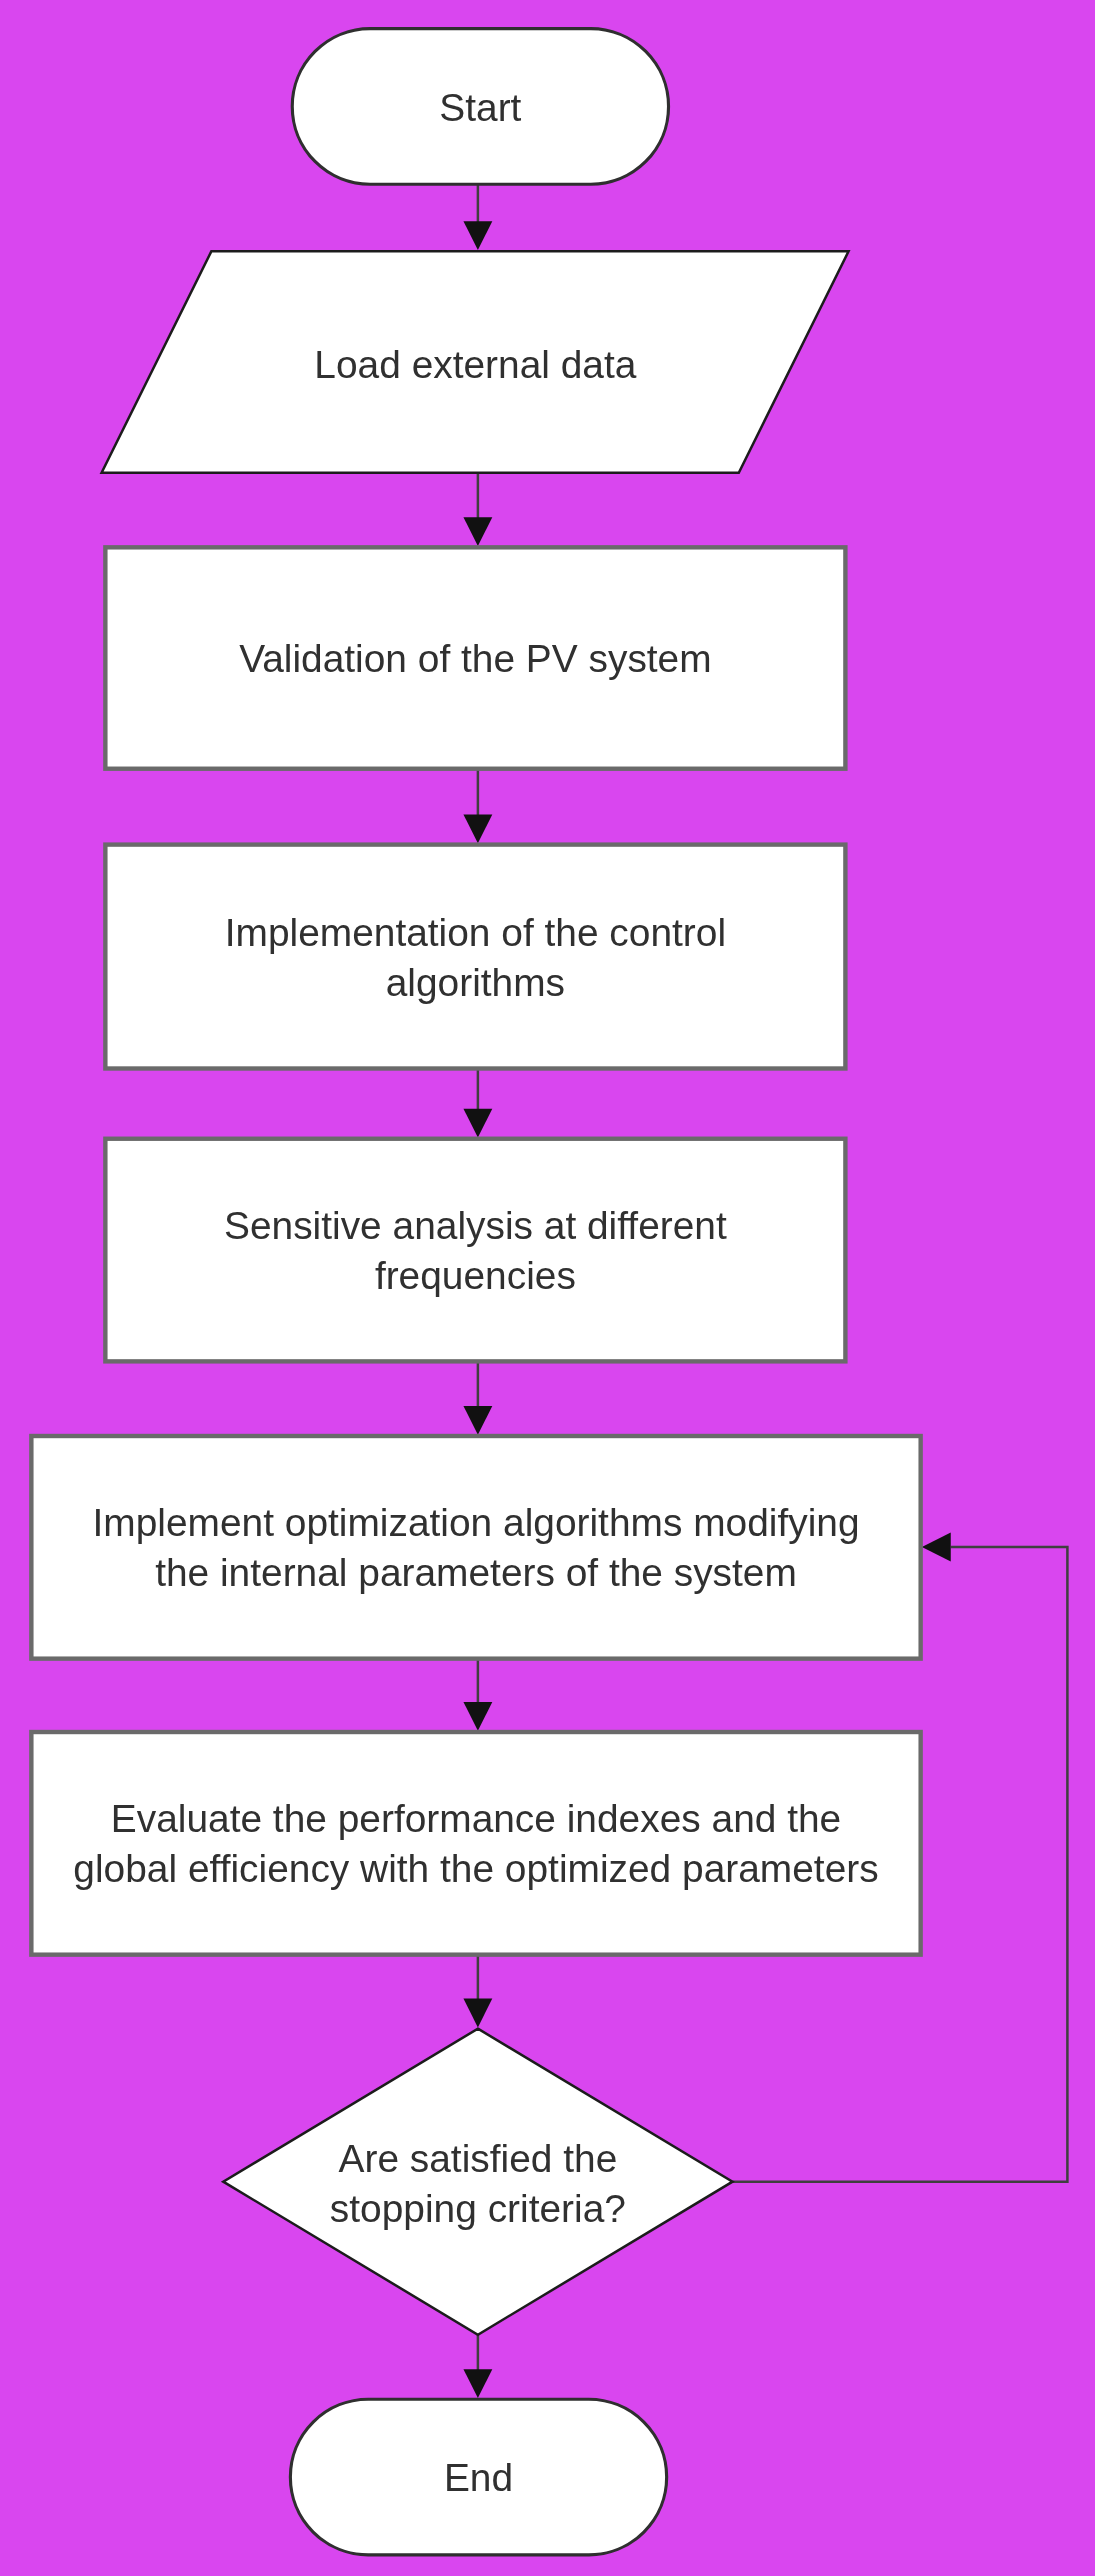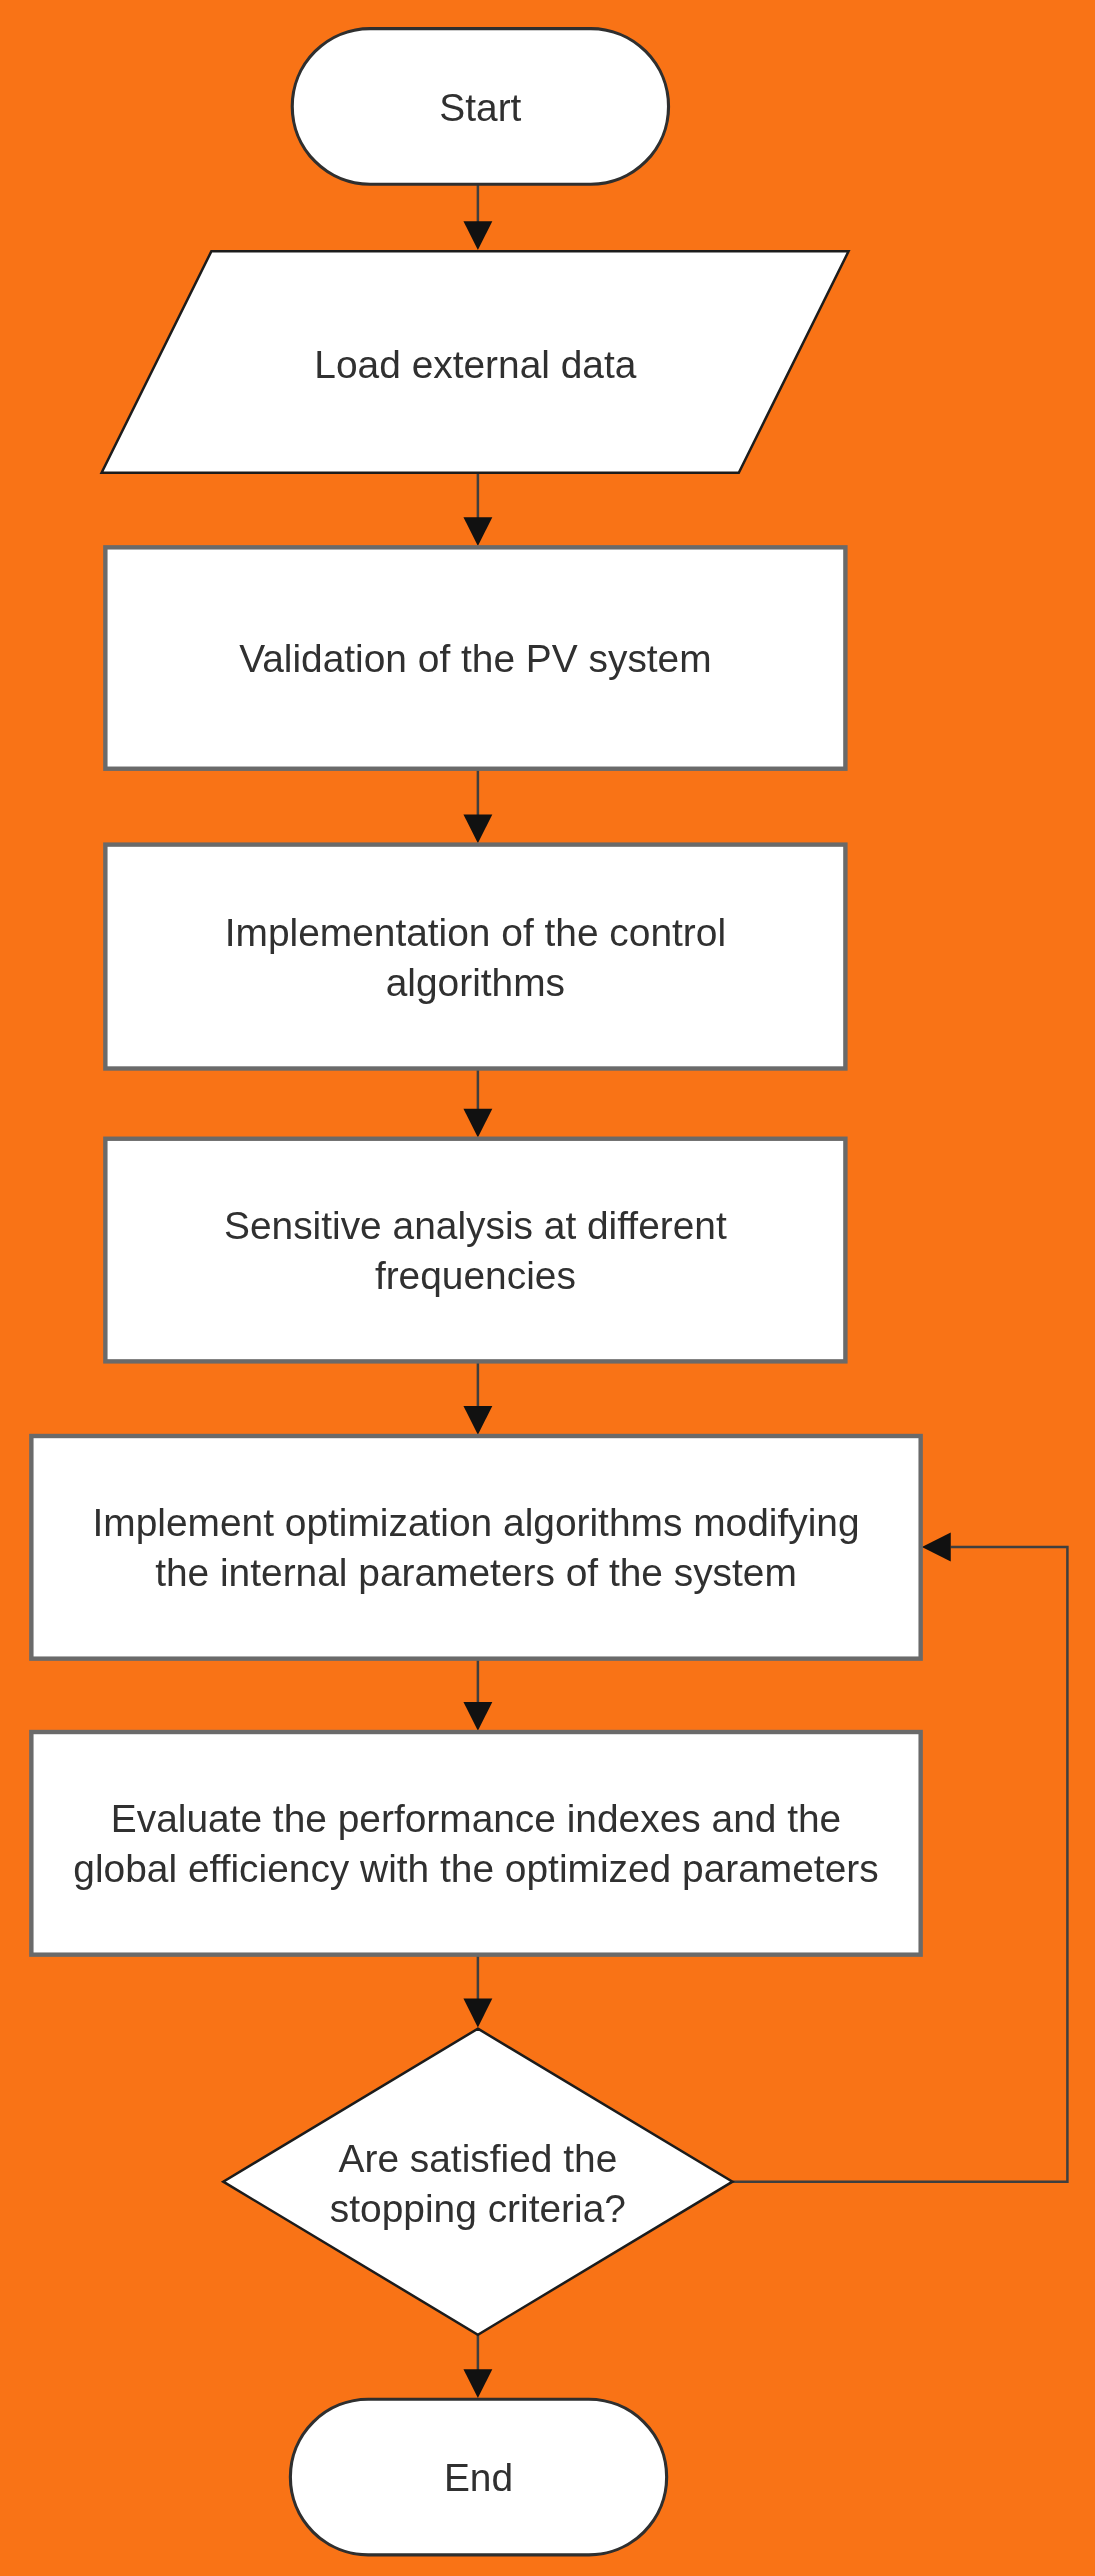--- a/index.html
+++ b/index.html
@@ -4,21 +4,21 @@
 <style>
   html, body {
     margin: 0;
     padding: 0;
     background: #ffffff;
   }
   .page {
     position: relative;
     width: 1095px;
     height: 2576px;
-    background: #f97316;
+    background: #d946ef;
     font-family: "Liberation Sans", sans-serif;
   }
   svg {
     display: block;
     width: 1095px;
     height: 2576px;
   }
   .shape {
     fill: #ffffff;
   }

